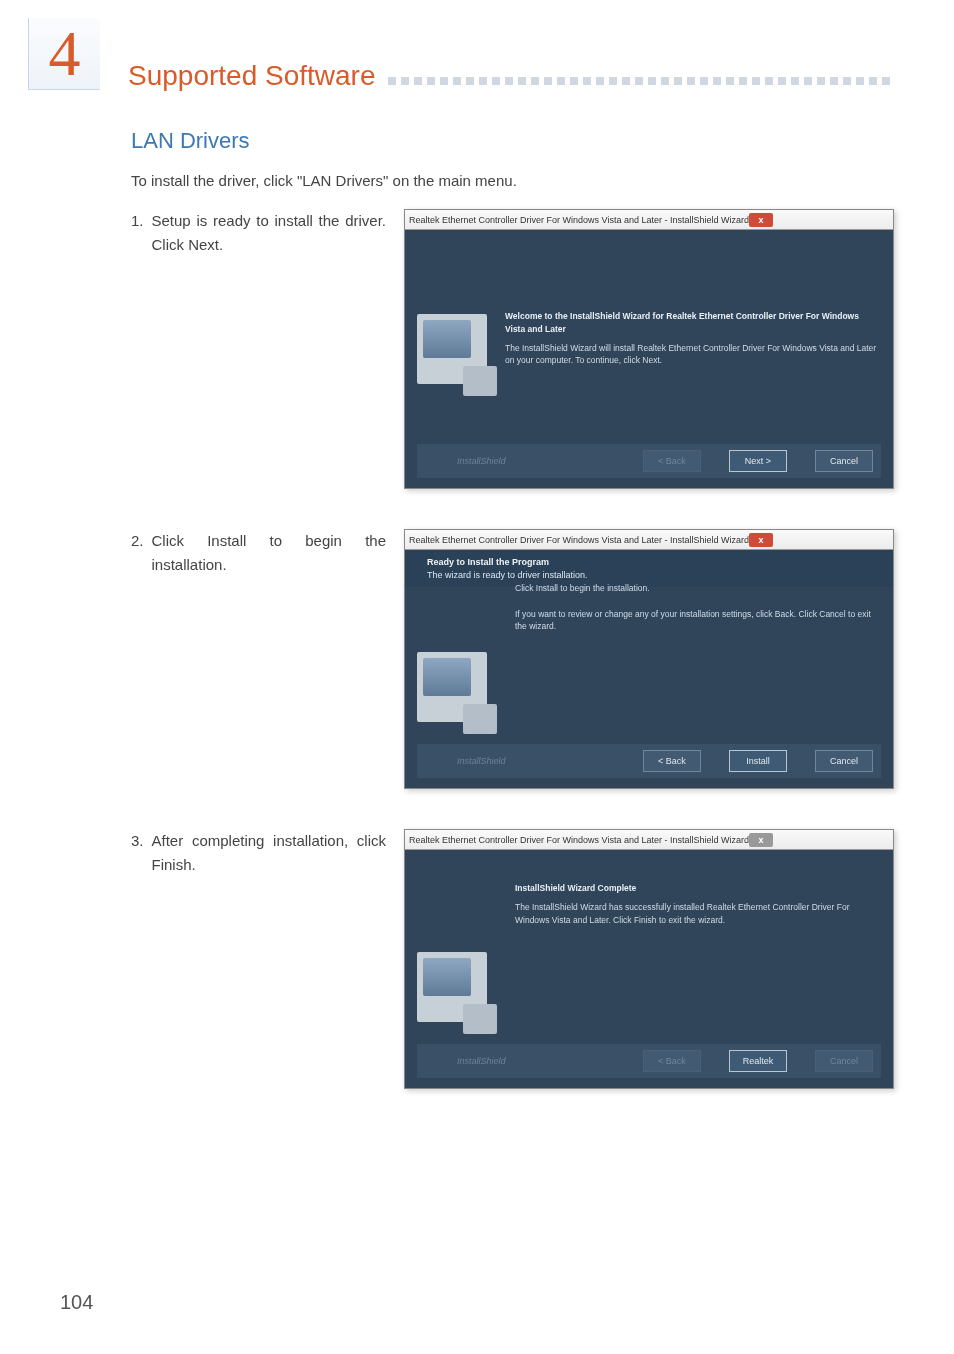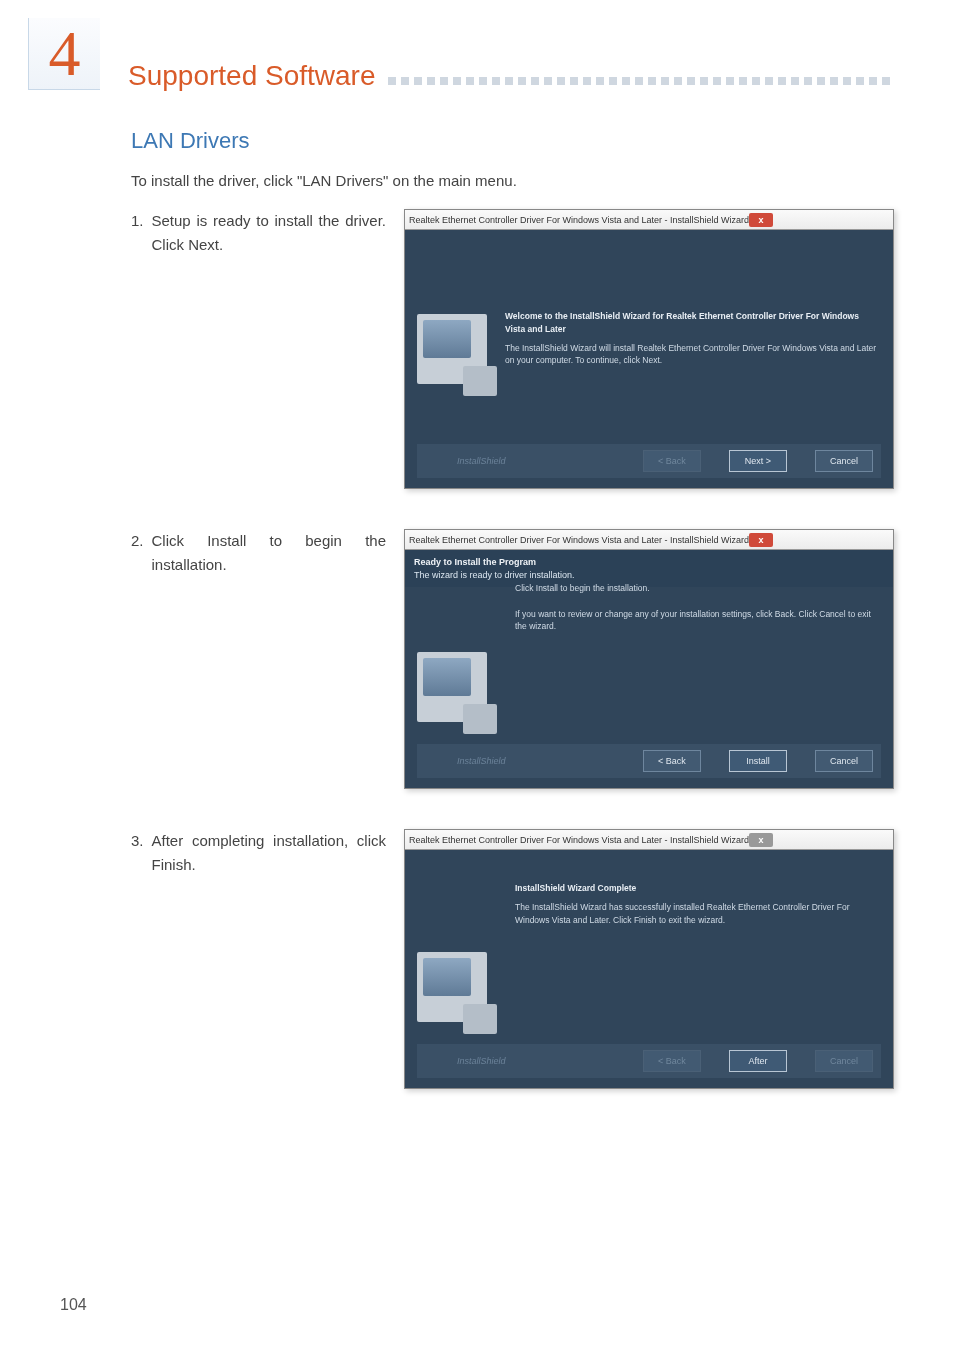--- a/index.html
+++ b/index.html
@@ -129,21 +129,21 @@
     display: flex;
     align-items: center;
     justify-content: center;
     font-size: 9px;
     border-radius: 2px;
     cursor: pointer;
     font-weight: bold;
   }
   .dlg-subhead {
     background: #2b4157;
-    padding: 6px 9px;
+    padding: 6px 22px;
     font-size: 9px;
     color: #dbe6f0;
     line-height: 1.4;
   }
   .dlg-subhead .sub-title { font-weight: bold; color: #eef2f6; }
   .dlg-body {
     position: absolute;
     left: 12px;
     right: 12px;
     top: 100px;
@@ -227,21 +227,21 @@
     left: 12px;
     bottom: 50px;
     width: 80px;
     height: 90px;
   }
   .dlg-2 .dlg-body, .dlg-3 .dlg-body { left: 110px; }
   .page-num {
     position: absolute;
     left: 60px;
     bottom: 40px;
-    font-size: 16px;
+    font-size: 20px;
     color: #555;
     font-family: Verdana, Geneva, sans-serif;
   }
 </style>
 </head>
 <body>
 
 <div class="chapter-tab">
   <span class="chapter-num">4</span>
 </div>
@@ -368,21 +368,21 @@
           <span class="bold">InstallShield Wizard Complete</span>
           <span>The InstallShield Wizard has successfully installed Realtek Ethernet Controller Driver For Windows Vista and Later. Click Finish to exit the wizard.</span>
         </div>
       </div>
       <div class="icon-left-wrap">
           <div class="computer-icon"></div>
         </div>
       <div class="dlg-buttons">
         <span class="dlg-brand">InstallShield</span>
         <span class="dlg-btn disabled">&lt; Back</span>
-        <span class="dlg-btn primary">After</span>
+        <span class="dlg-btn primary">Realtek</span>
         <span class="dlg-btn disabled">Cancel</span>
       </div>
     </div>
   </div>
 
 </div>
 
 <div class="page-num">104</div>
 
 </body></html>

